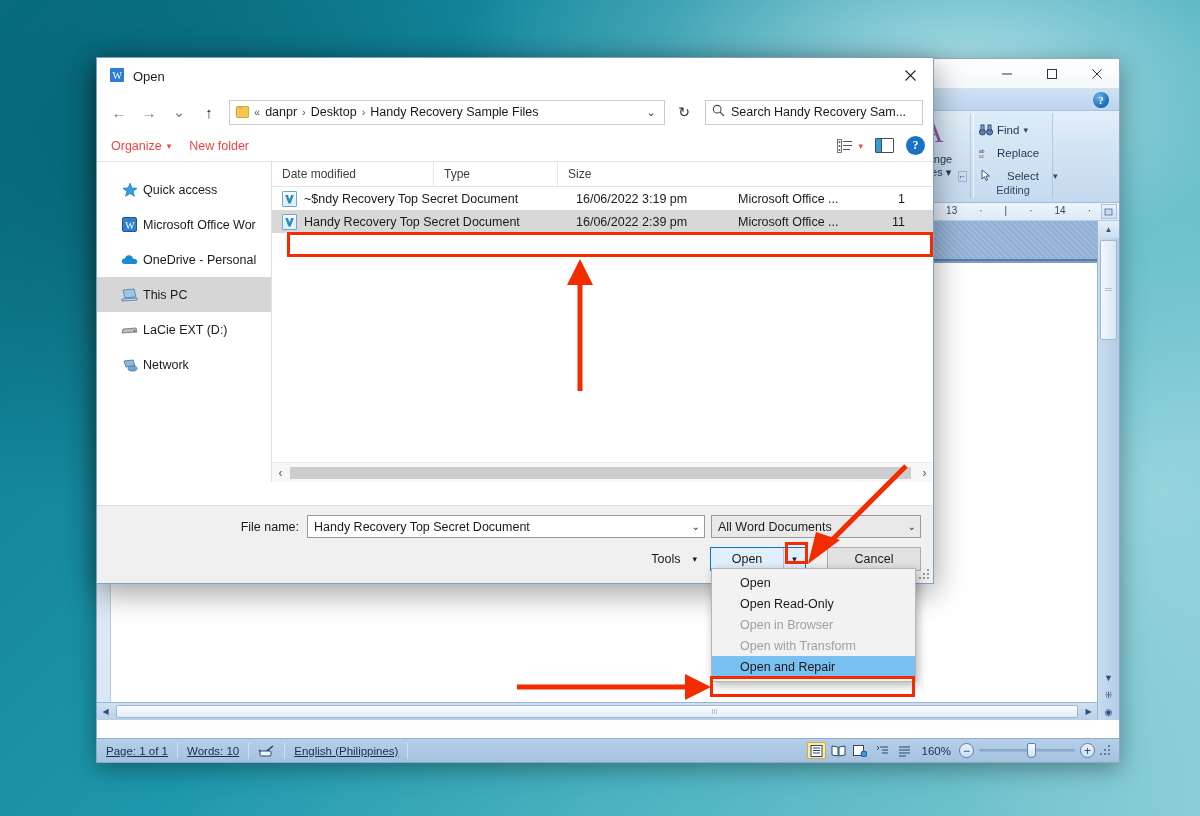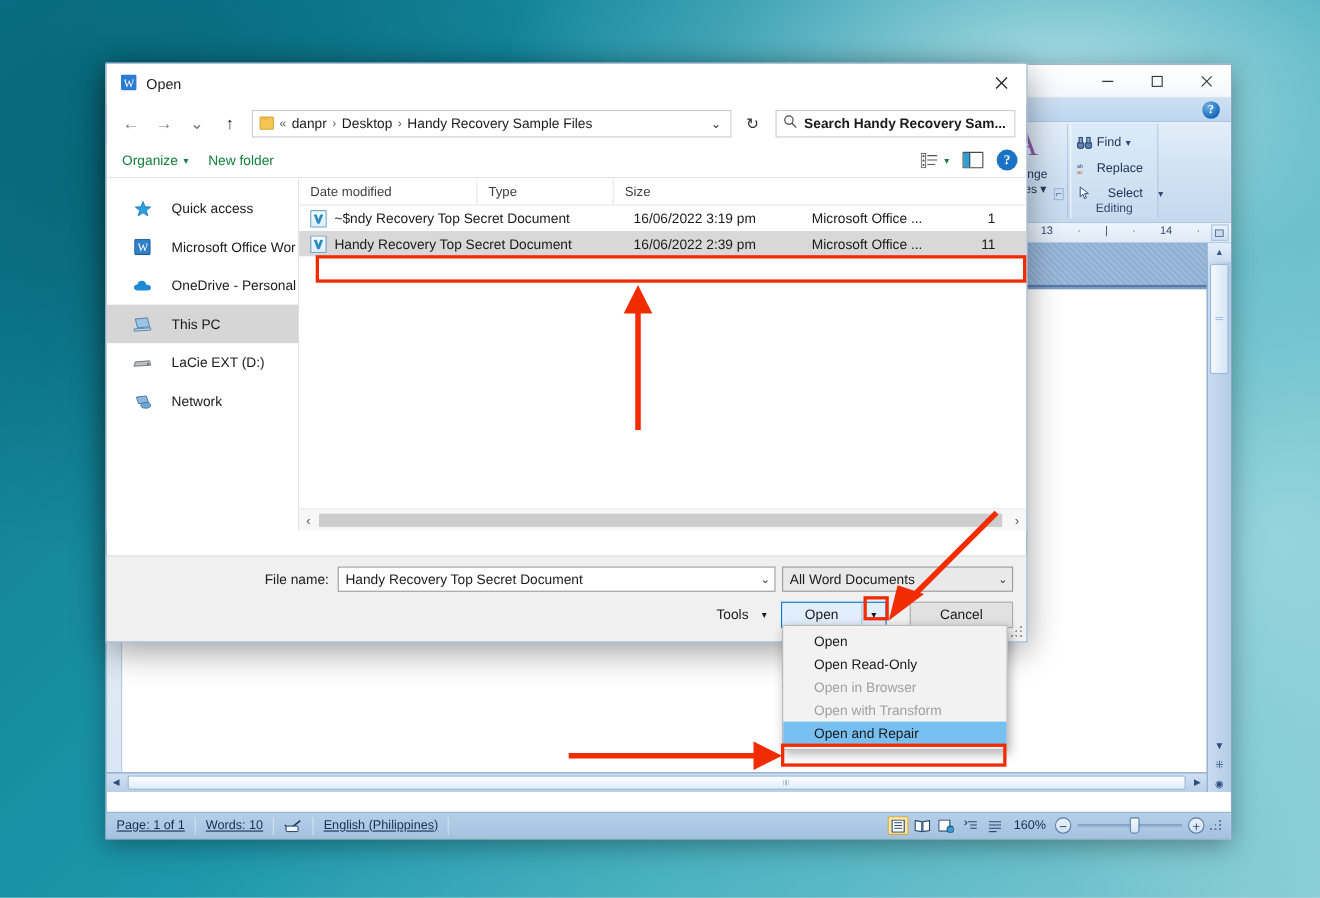--- a/index.html
+++ b/index.html
@@ -284,31 +284,31 @@
     color: #333; font-size: 11px;
   }
   .refresh-btn {
     width: 26px; height: 25px; margin-left: 4px;
     display:flex; align-items:center; justify-content:center;
     color: #333; font-size: 14px;
   }
   .search-box {
     width: 218px; height: 25px; margin-left: 6px;
     border: 1px solid #cccccc; background: #fff;
-    display: flex; align-items: center; gap: 6px; padding: 0 6px; font-weight: bold;
+    display: flex; align-items: center; gap: 6px; padding: 0 6px;
   }
   .search-ph { font-size: 12.5px; color: #1a1a1a; white-space: nowrap; overflow: hidden; }
 
   .cmd-bar {
     height: 32px; display: flex; align-items: center;
     padding: 0 8px 0 14px; gap: 18px;
     border-bottom: 1px solid #e3e3e3;
     background: #fff;
   }
-  .cmd-item { font-size: 12.5px; color: #15803d; display: flex; align-items: center; gap: 5px; }
+  .cmd-item { font-size: 12.5px; color: #ef4444; display: flex; align-items: center; gap: 5px; }
   .cmd-right { margin-left: auto; display: flex; align-items: center; gap: 12px; }
   .view-icon {
     width: 16px; height: 14px;
     display:flex; align-items:center; justify-content:center;
   }
   .pane-icon {
     width: 19px; height: 15px; border: 1.5px solid #4a4a4a; border-radius: 1px;
     display:flex;
   }
   .pane-icon i { display:block; width: 6px; background: #2e9fd8; border-right: 1.5px solid #4a4a4a; }
@@ -320,21 +320,21 @@
     font-family: "Liberation Serif", serif;
   }
 
   .dlg-main { display: flex; height: 320px; }
   .dlg-sidebar {
     width: 175px; border-right: 1px solid #e0e0e0;
     background: #fff; padding-top: 10px;
   }
   .side-item {
     height: 35px; display: flex; align-items: center;
-    gap: 18px; padding-left: 24px;
+    gap: 5px; padding-left: 24px;
     font-size: 12.5px; color: #1a1a1a; white-space: nowrap; overflow: hidden;
   }
   .side-item.sel2 { background: #d6d6d6; }
   .side-ico { width: 17px; height: 17px; flex: none; display:flex; align-items:center; justify-content:center; }
 
   .dlg-files { flex: 1; display: flex; flex-direction: column; min-width: 0; }
   .col-head {
     height: 25px; display: flex; align-items: center;
     border-bottom: 1px solid #e3e3e3;
     background: #fff; font-size: 12px; color: #3f3f3f;

